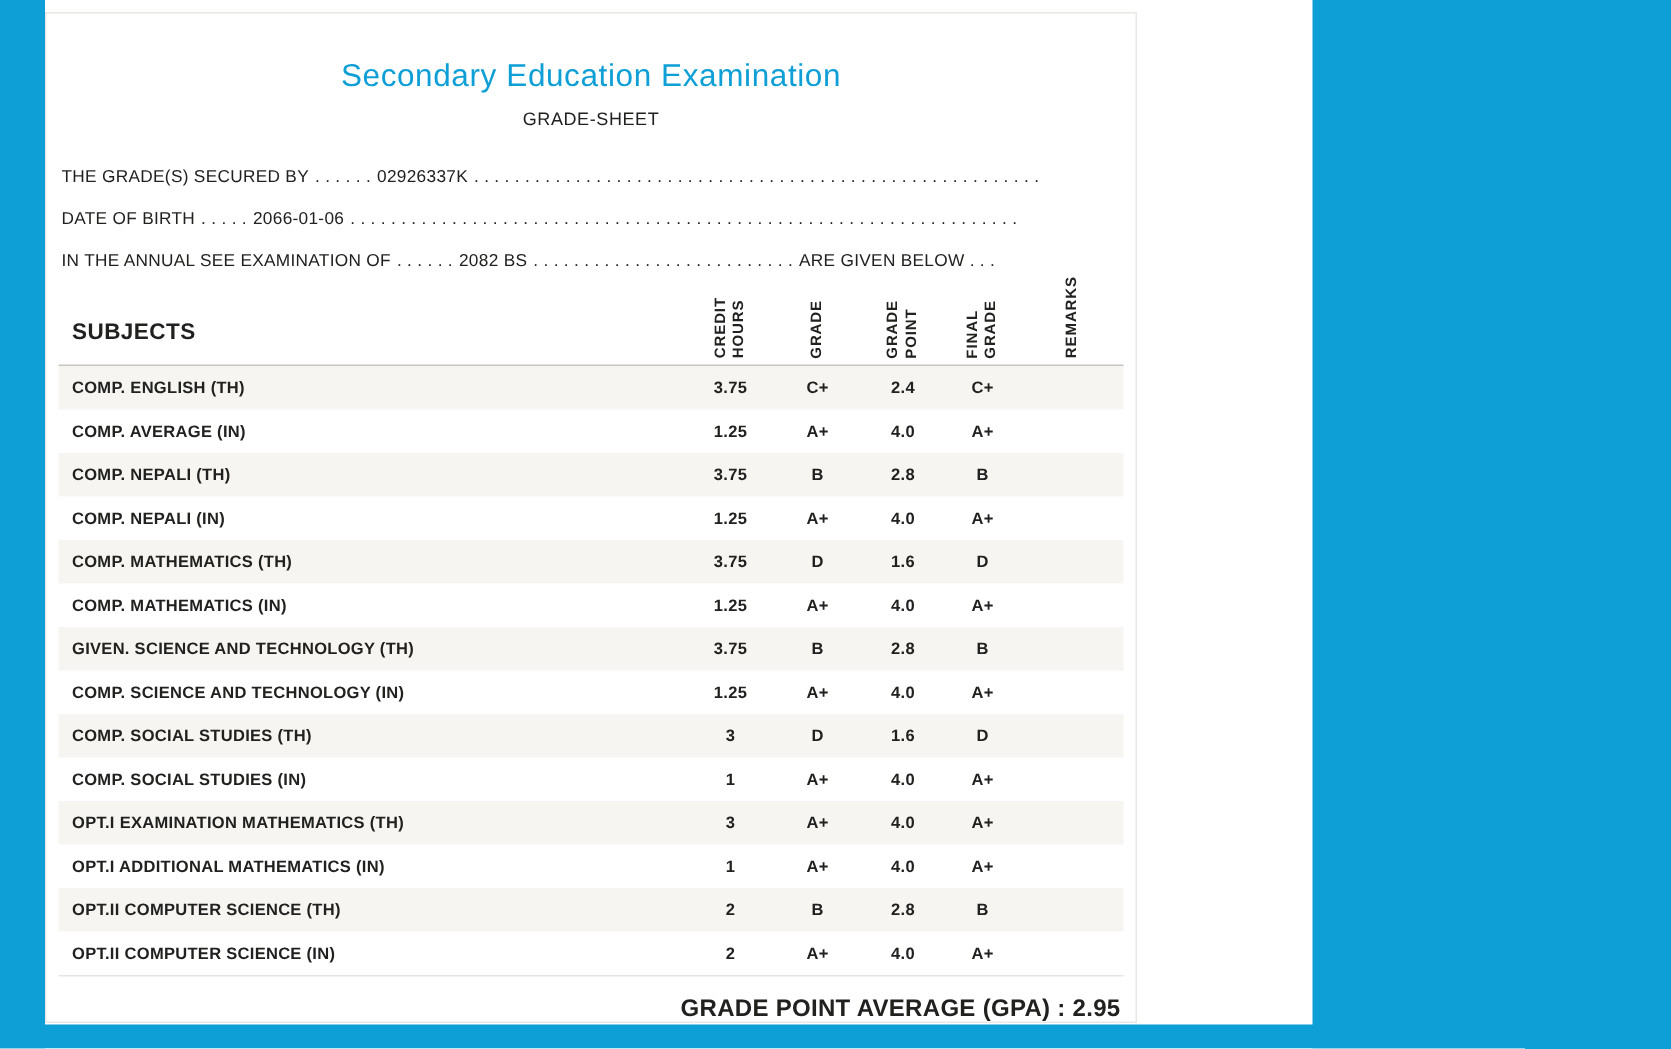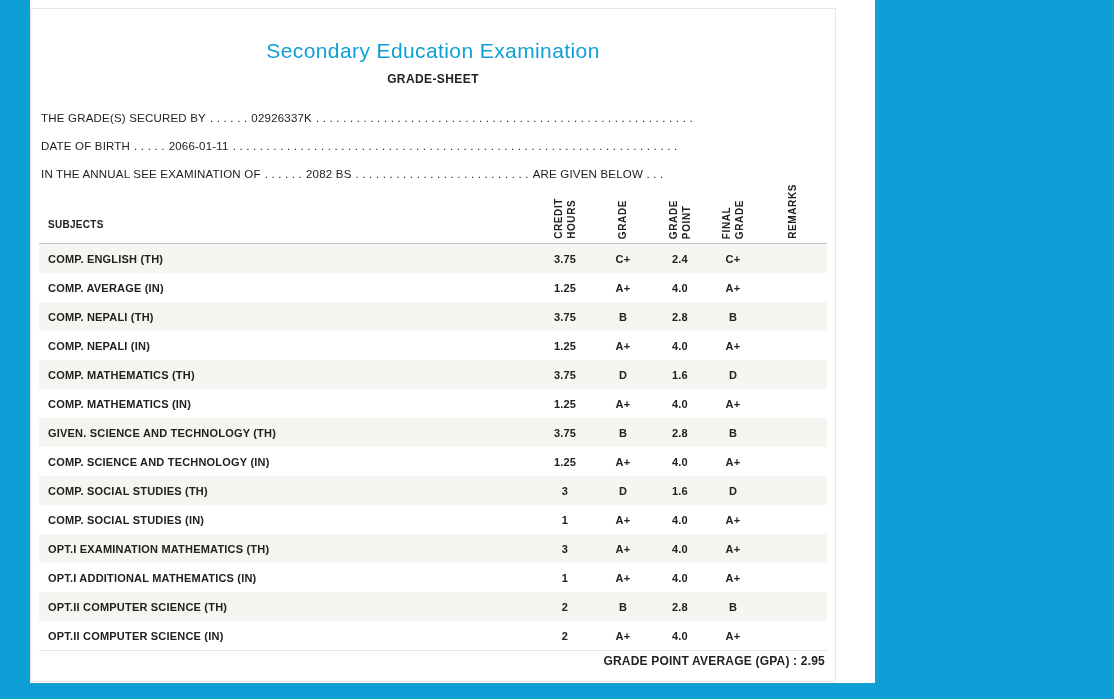--- a/index.html
+++ b/index.html
@@ -7,46 +7,46 @@
   html,body { margin:0; padding:0; }
   body {
     width:1114px; height:699px; position:relative; overflow:hidden;
     background:#ffffff; font-family:"Liberation Sans", sans-serif; color:var(--ink);
   }
   .left-strip  { position:absolute; left:0; top:0; width:30px; height:699px; background:var(--accent); }
   .bottom-bar  { position:absolute; left:0; bottom:0; width:100%; height:16px; background:var(--accent); }
   .right-panel { position:absolute; right:0; top:0; width:239px; height:699px; background:var(--accent); }
 
   .page {
-    position:absolute; left:30px; top:8px; width:806px; height:674px;
+    position:absolute; left:30px; top:8px; width:728px; height:674px;
     background:#ffffff; border:1px solid #e9e8e4;
   }
 
   .title {
     margin:30px 0 0; text-align:center; font-size:21px; font-weight:400;
     color:var(--accent); letter-spacing:.4px;
   }
   .subtitle {
-    margin:9px 0 0; text-align:center; font-size:12px; font-weight:700;
+    margin:9px 0 0; text-align:center; font-size:12px; font-weight:400;
     letter-spacing:.4px; color:var(--ink);
   }
 
   .info { margin:18px 0 0 10px; }
   .info-line {
     height:28px; line-height:28px; font-size:11.5px; font-weight:400;
     letter-spacing:.2px; white-space:nowrap; overflow:hidden; width:716px;
   }
   .info-line span { margin-right:4px; }
 
   .gtable { margin:8px 8px 0; }
   .thead {
     display:flex; align-items:flex-end; height:48px;
     border-bottom:1px solid #c6c5c1;
   }
-  .subj-head { flex:1; padding:0 0 13px 9px; font-size:10px; font-weight:700; letter-spacing:.3px; }
+  .subj-head { flex:1; padding:0 0 13px 9px; font-size:15px; font-weight:700; letter-spacing:.3px; }
   .vwrap { display:flex; justify-content:center; align-items:flex-end; padding-bottom:4px; }
   .vhead {
     writing-mode:vertical-rl; transform:rotate(180deg); white-space:pre-line;
     font-size:10px; font-weight:700; letter-spacing:.6px; line-height:1.25; color:var(--ink);
   }
 
   .tbody { border-bottom:1px solid #e6e5e1; }
   .trow {
     display:flex; align-items:center; height:29px;
     font-size:11px; font-weight:700; letter-spacing:.2px; color:var(--ink);
@@ -54,41 +54,41 @@
   .trow.odd { background:var(--stripe);justify-content:center; }
   .cell-subject { flex:1; padding-left:9px; }
   .cell-num { text-align:center; }
   .cw-credit  { width:56px; }
   .cw-grade   { width:60px; }
   .cw-gpoint  { width:54px; }
   .cw-fgrade  { width:52px; }
   .cw-remarks { width:68px; }
 
   .gpa {
-    margin-top:3px; text-align:right; padding-right:10px;
-    font-size:12px; font-weight:700; letter-spacing:.2px; color:var(--ink);
+    margin-top:13px; text-align:right; padding-right:10px;
+    font-size:16px; font-weight:700; letter-spacing:.2px; color:var(--ink);
   }
 </style>
 </head>
 <body>
 
 <div class="left-strip"></div>
 <div class="bottom-bar"></div>
 <div class="right-panel"></div>
 
 <div class="page">
   <div class="title">Secondary Education Examination</div>
   <div class="subtitle">GRADE-SHEET</div>
 
   <div class="info">
     <div class="info-line">
       <span>THE GRADE(S) SECURED BY</span><span class="dots">. . . . . .</span><span>02926337K</span><span class="dots">. . . . . . . . . . . . . . . . . . . . . . . . . . . . . . . . . . . . . . . . . . . . . . . . . . . . . . . .</span>
     </div>
     <div class="info-line">
-      <span>DATE OF BIRTH</span><span class="dots">. . . . .</span><span>2066-01-11</span><span class="dots">. . . . . . . . . . . . . . . . . . . . . . . . . . . . . . . . . . . . . . . . . . . . . . . . . . . . . . . . . . . . . . . . . .</span>
+      <span>DATE OF BIRTH</span><span class="dots">. . . . .</span><span>2066-01-06</span><span class="dots">. . . . . . . . . . . . . . . . . . . . . . . . . . . . . . . . . . . . . . . . . . . . . . . . . . . . . . . . . . . . . . . . . .</span>
     </div>
     <div class="info-line">
       <span>IN THE ANNUAL SEE EXAMINATION OF</span><span class="dots">. . . . . .</span><span>2082 BS</span><span class="dots">. . . . . . . . . . . . . . . . . . . . . . . . . .</span><span>ARE GIVEN BELOW . . .</span>
     </div>
   </div>
 
   <div class="gtable">
     <div class="thead">
       <div class="subj-head">SUBJECTS</div>
       <div class="vwrap cw-credit">

